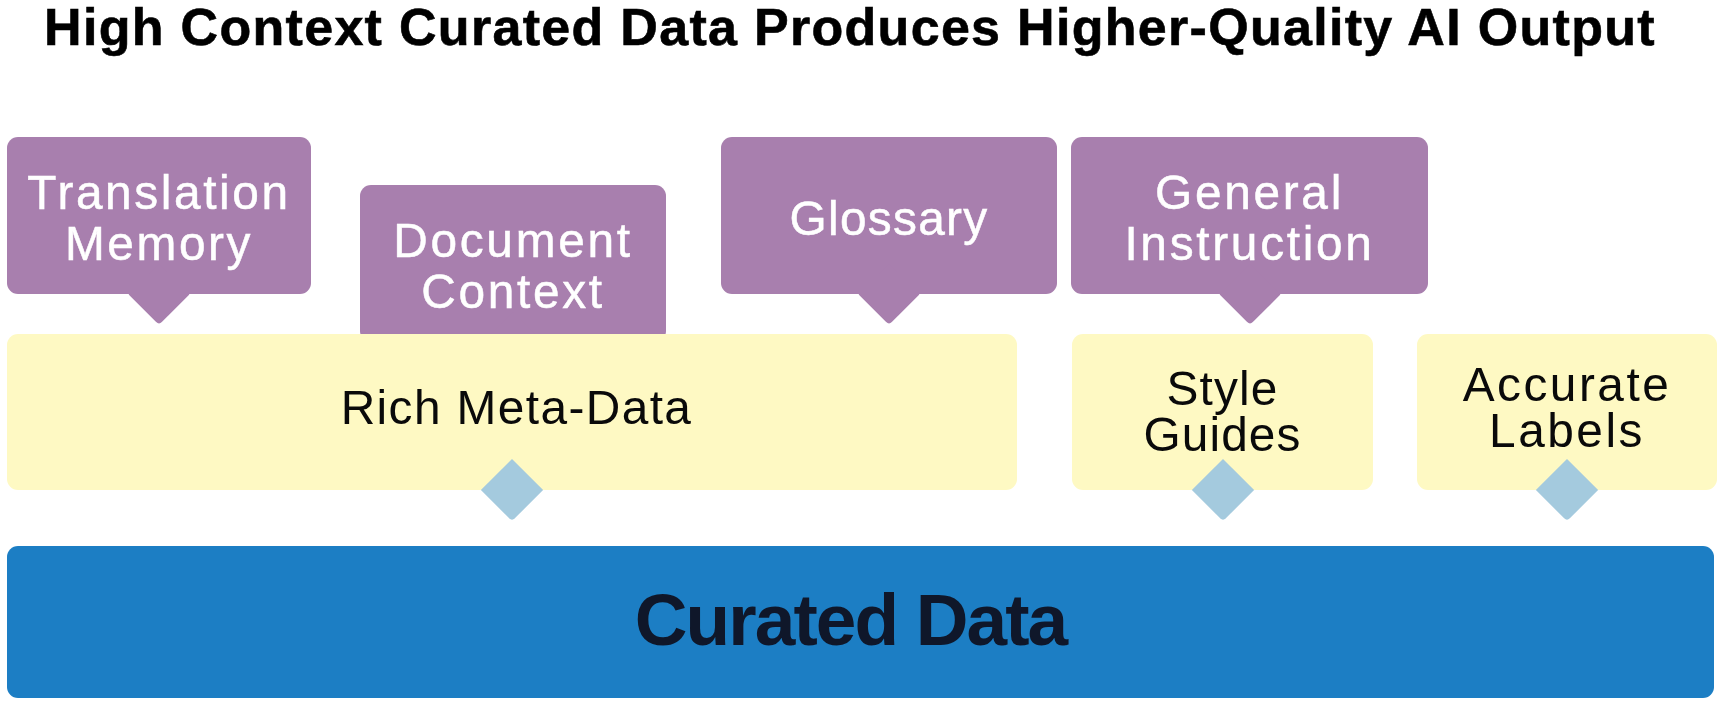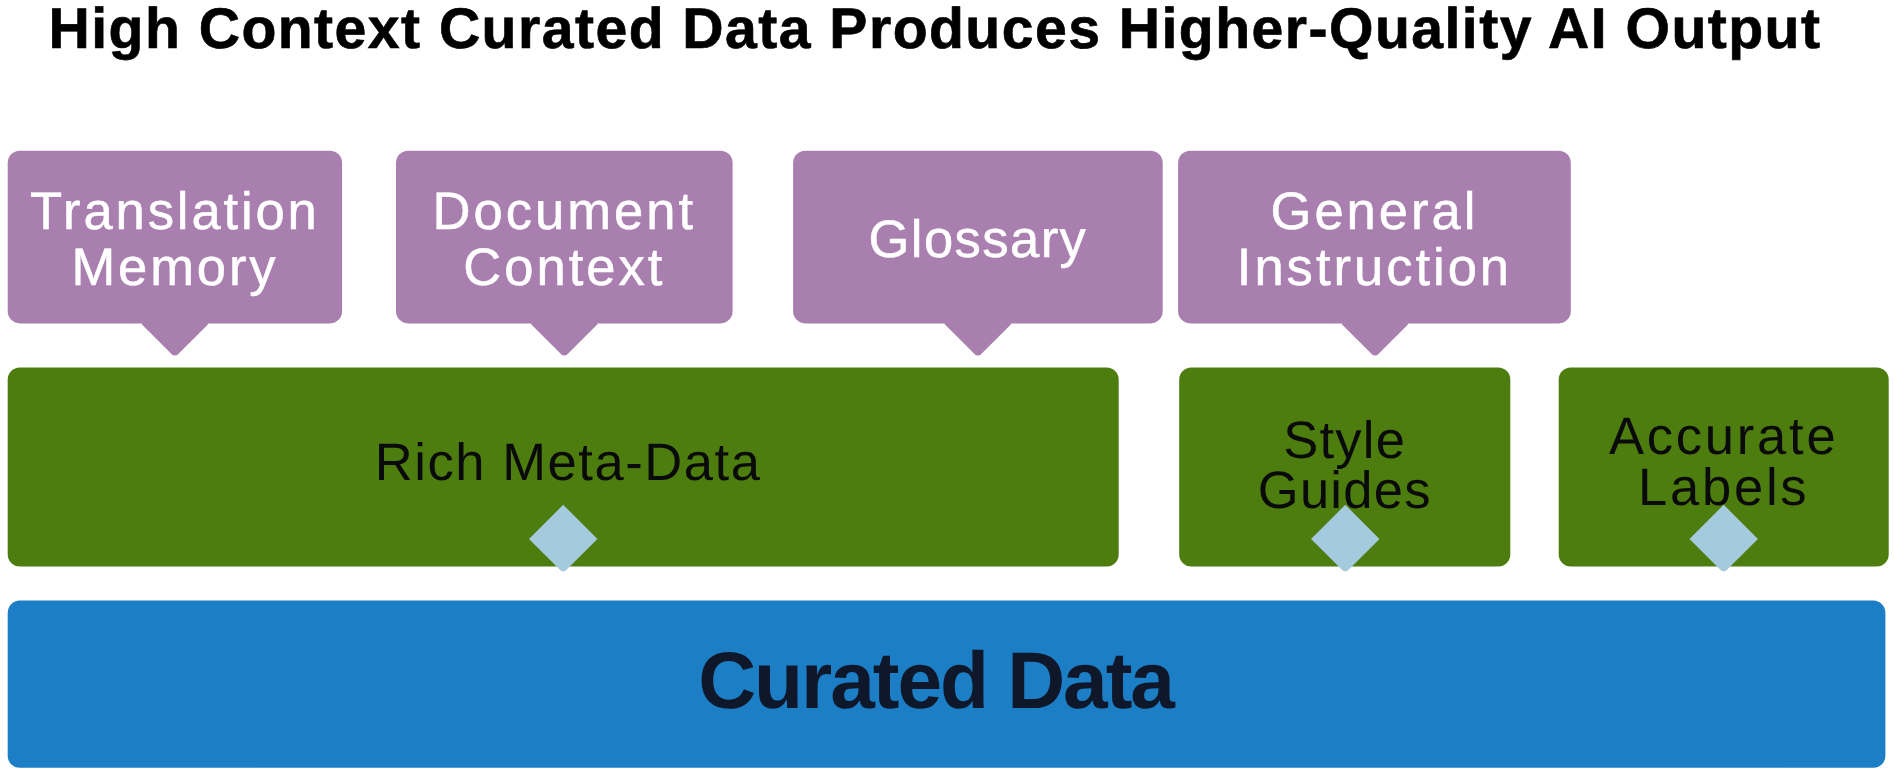--- a/index.html
+++ b/index.html
@@ -49,36 +49,36 @@
     padding-top: 5px;
     box-sizing: border-box;
     -webkit-text-stroke: 0.5px #ffffff;
   }
   .purple .tail {
     width: 43px; height: 43px;
     top: 135.5px;
     background: #a87fae;
   }
   .lightblue {
-    background: #4d7c0f;
+    background: #fef9c3;
     color: #0a0a0a;
     top: 334px;
-    height: 181px;
+    height: 156px;
     font-size: 47.8px;
     line-height: 46px;
     padding-bottom: 8px;
     box-sizing: border-box;
   }
   .lightblue .tail {
     width: 44px; height: 44px;
     top: 134px;
     background: #a4cade;
   }
   #bubble-translation-memory { left: 7px;    width: 304px; letter-spacing: 2.6px; }
-  #bubble-document-context   { left: 360px;  width: 306px; letter-spacing: 2.7px; }
+  #bubble-document-context   { left: 360px;  width: 306px; letter-spacing: 2.7px; margin-top: 48px; }
   #bubble-glossary           { left: 721px;  width: 336px; letter-spacing: 1.3px; }
   #bubble-general-instruction{ left: 1071px; width: 357px; letter-spacing: 2.7px; }
   #box-rich-meta-data        { left: 7px;    width: 1010px; letter-spacing: 1.4px; }
   #box-style-guides          { left: 1072px; width: 301px; letter-spacing: 1.1px; }
   #box-style-guides .label   { max-width: 200px; top: 3.5px; }
   #box-rich-meta-data .label { left: 4.5px; }
   #box-accurate-labels       { left: 1417px; width: 300px; letter-spacing: 2.5px; }
   #box-curated-data {
     position: absolute;
     left: 7px;

